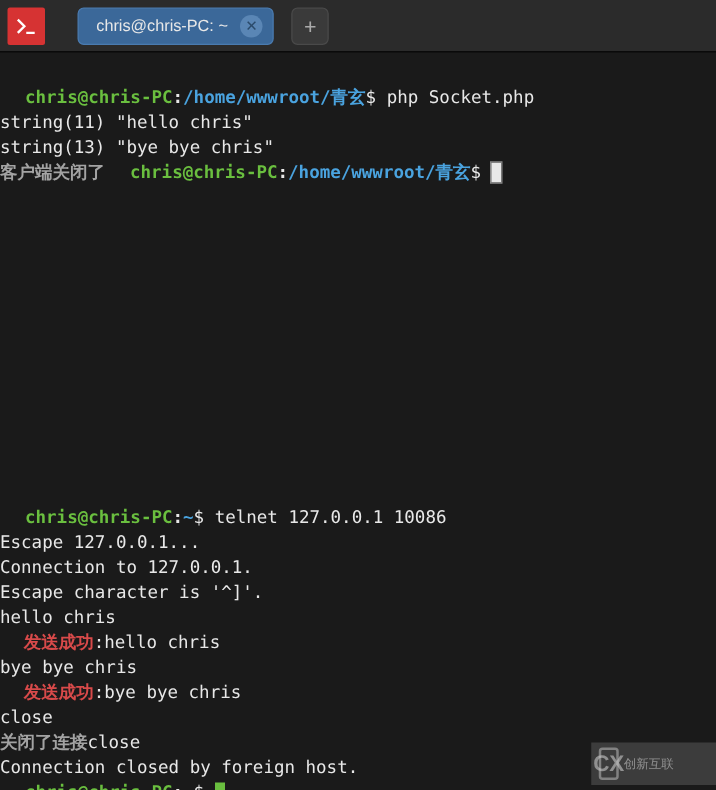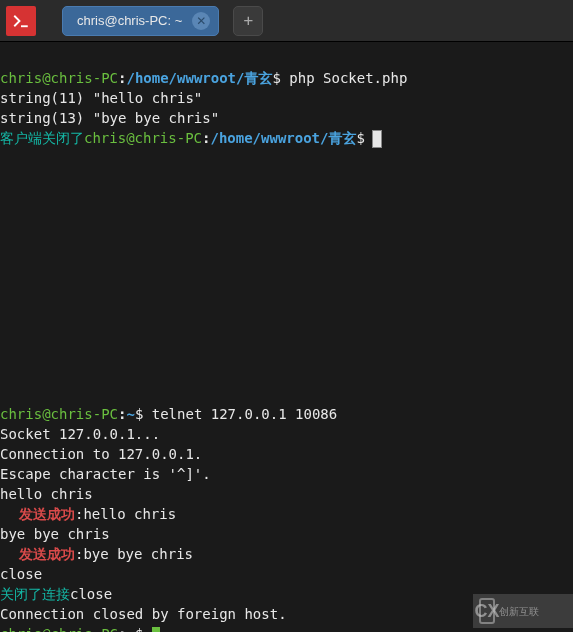--- a/index.html
+++ b/index.html
@@ -72,27 +72,27 @@
       font-size: 16px;
     }
     .terminal {
       padding: 6px 0 0 0;
       line-height: 20px;
       white-space: pre;
       color: #e8e8e8;
     }
     .pane1 { height: 338px; }
     .pane2 { padding-top: 4px; }
-    .user { color: #6abf3f; font-weight: normal; }
+    .user { color: #6abf3f; font-weight: bold; padding-left: 20px; }
     .path { color: #4aa3df; font-weight: bold; }
     .colon { color: #e8e8e8; font-weight: bold; }
     .dollar { color: #e8e8e8; }
     .cmd { color: #e8e8e8; }
     .output { color: #e8e8e8; }
-    .yellow { color: #14b8a6; font-weight: normal; }
+    .yellow { color: #a3a3a3; font-weight: bold; }
     .red { color: #d84a4a; font-weight: bold; padding-left: 19px; }
     .cursor-block {
       display: inline-block;
       width: 8px;
       height: 16px;
       background: #e8e8e8;
       vertical-align: middle;
       outline: 1px solid #888;
     }
     .cursor-filled {
@@ -150,21 +150,21 @@
 
 <div class="terminal pane1">
 <span class="user">chris@chris-PC</span><span class="colon">:</span><span class="path">/home/wwwroot/青玄</span><span class="dollar">$ </span><span class="cmd">php Socket.php</span>
 <span class="output">string(11) "hello chris"</span>
 <span class="output">string(13) "bye bye chris"</span>
 <span class="yellow">客户端关闭了</span><span class="user">chris@chris-PC</span><span class="colon">:</span><span class="path">/home/wwwroot/青玄</span><span class="dollar">$ </span><span class="cursor-block"></span>
 </div>
 
 <div class="terminal pane2">
 <span class="user">chris@chris-PC</span><span class="colon">:</span><span class="path">~</span><span class="dollar">$ </span><span class="cmd">telnet 127.0.0.1 10086</span>
-<span class="output">Socket 127.0.0.1...</span>
+<span class="output">Escape 127.0.0.1...</span>
 <span class="output">Connection to 127.0.0.1.</span>
 <span class="output">Escape character is '^]'.</span>
 <span class="output">hello chris</span>
 <span class="red">发送成功</span><span class="output">:hello chris</span>
 <span class="output">bye bye chris</span>
 <span class="red">发送成功</span><span class="output">:bye bye chris</span>
 <span class="output">close</span>
 <span class="yellow">关闭了连接</span><span class="output">close</span>
 <span class="output">Connection closed by foreign host.</span>
 <span class="user">chris@chris-PC</span><span class="colon">:</span><span class="path">~</span><span class="dollar">$ </span><span class="cursor-filled"></span>

